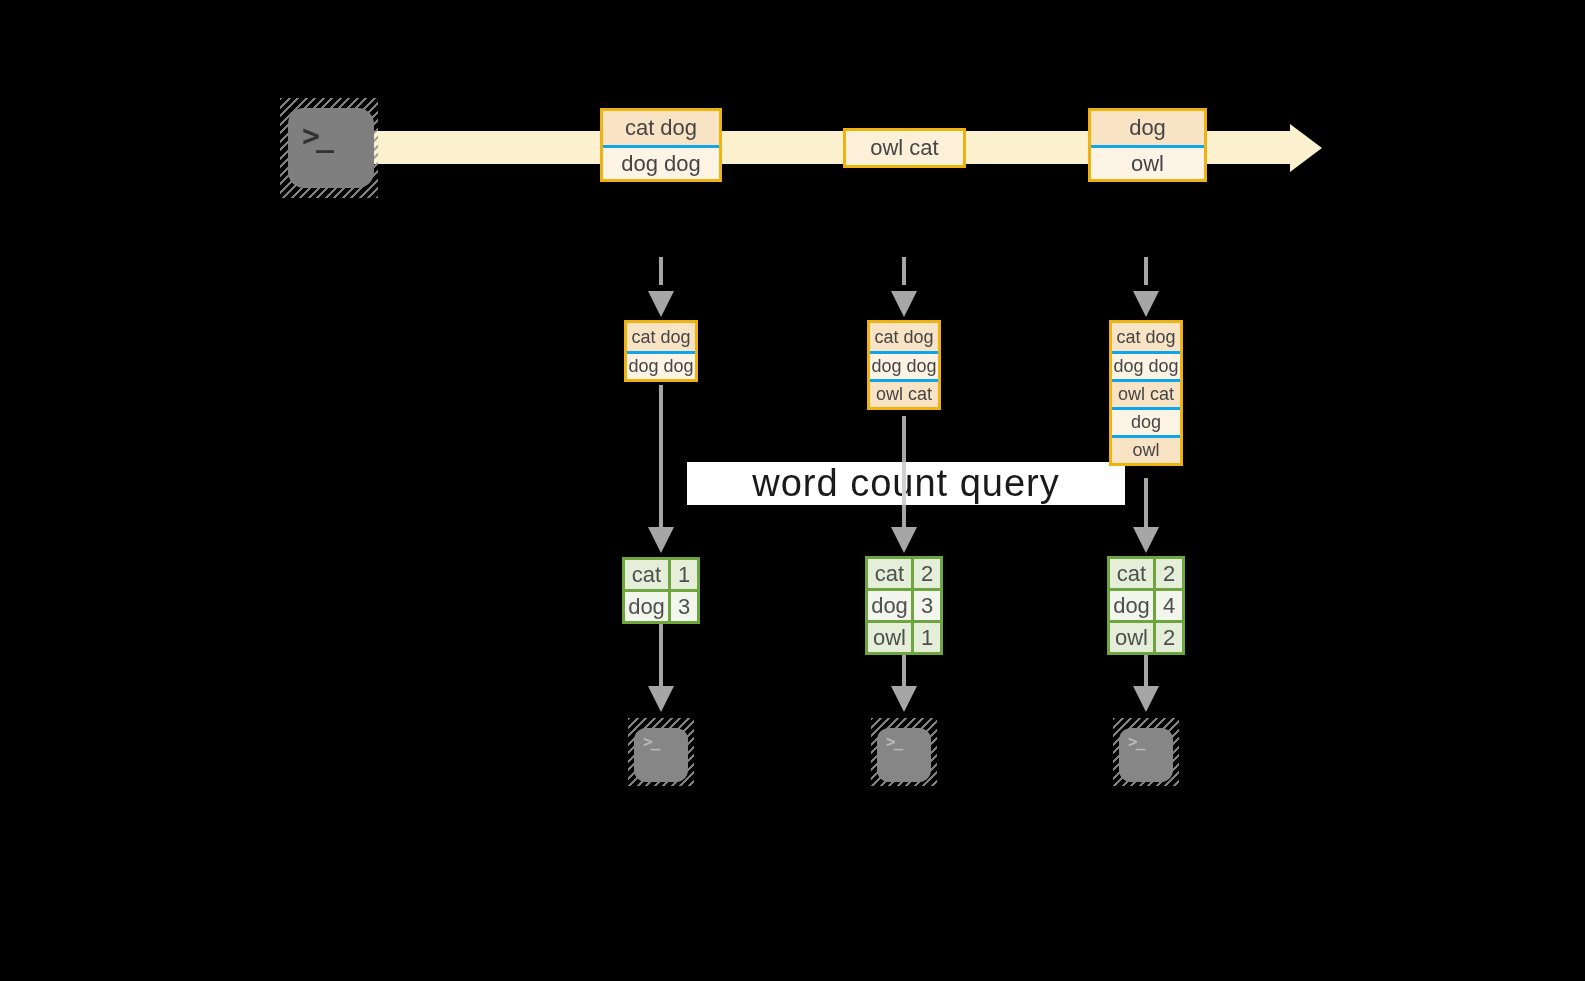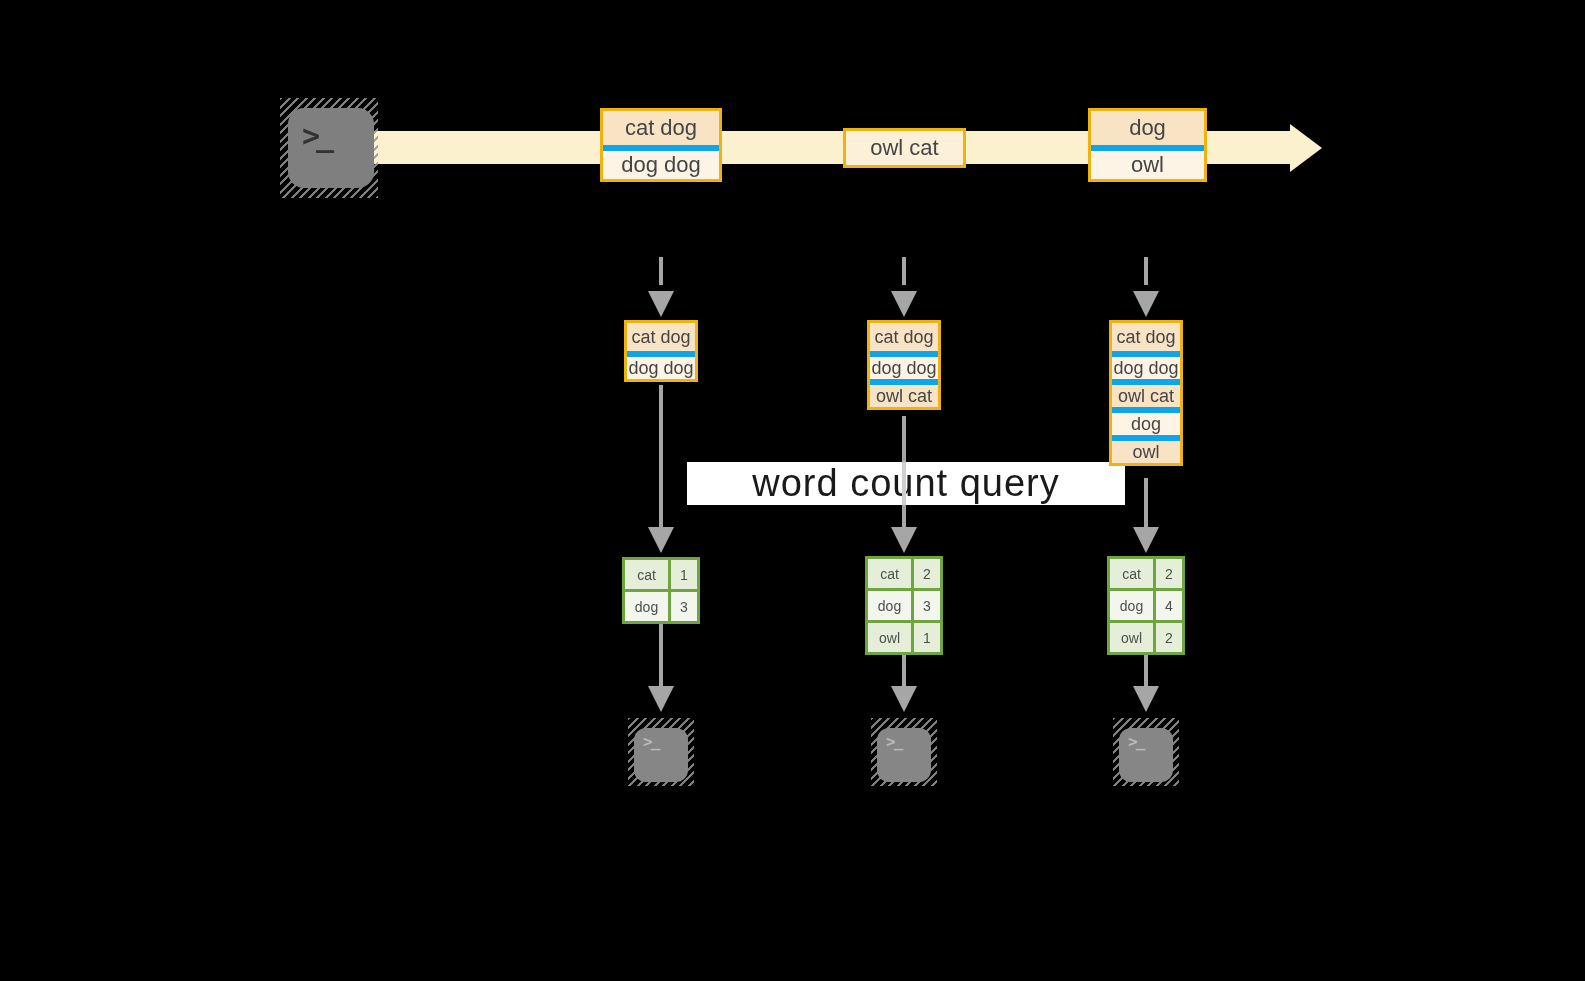--- a/index.html
+++ b/index.html
@@ -31,21 +31,21 @@
   .stream-head{
     left:1290px;top:124px;width:0;height:0;z-index:1;
     border-top:24px solid transparent;border-bottom:24px solid transparent;border-left:32px solid #fcf1cf;
   }
   
   .obox{border:3px solid #efb310;z-index:5;box-sizing:border-box;}
   .obox .orow{
     display:flex;align-items:center;justify-content:center;
     color:#454545;box-sizing:border-box;
   }
-  .obox .orow + .orow{border-top:6px solid #0ea5e9;text-align:right;}
+  .obox .orow + .orow{border-top:3px solid #0ea5e9;text-align:right;}
   .obox .orow:nth-child(odd){background:#f9e3c5;}
   .obox .orow:nth-child(even){background:#fdf4e6;}
   .obox .orow.single{background:#fcf0d8;}
   .ev .orow{height:34px;font-size:22px;}
   .st .orow{height:28px;font-size:18px;}
   .ev{width:122px;}
   .st{width:74px;}
   
   .vline{width:4px;background:#a6a6a6;z-index:1;}
   .ahead{
@@ -59,21 +59,21 @@
     font-size:38px;font-weight:300;color:#1a1a1a;letter-spacing:1px;white-space:nowrap;
   }
   .banner-cross{left:902px;top:462px;width:4px;height:43px;background:#cfcfcf;z-index:4;}
   
   .gtable{
     display:grid;grid-template-columns:43px 26px;gap:3px;background:#6fa53f;
     border:3px solid #6fa53f;z-index:5;box-sizing:content-box;width:72px;
   }
   .gcell{
     height:29px;display:flex;align-items:center;justify-content:center;
-    font-size:14px;color:#4f4f4f;
+    font-size:22px;color:#4f4f4f;
   }
   .gr-odd{background:#e4eed8;}
   .gr-even{background:#f2f6ed;}
 </style>
 </head>
 <body>
 
 <div id="canvas">
 
   <div class="abs hatch" style="left:280px;top:98px;width:98px;height:100px;z-index:2;">

